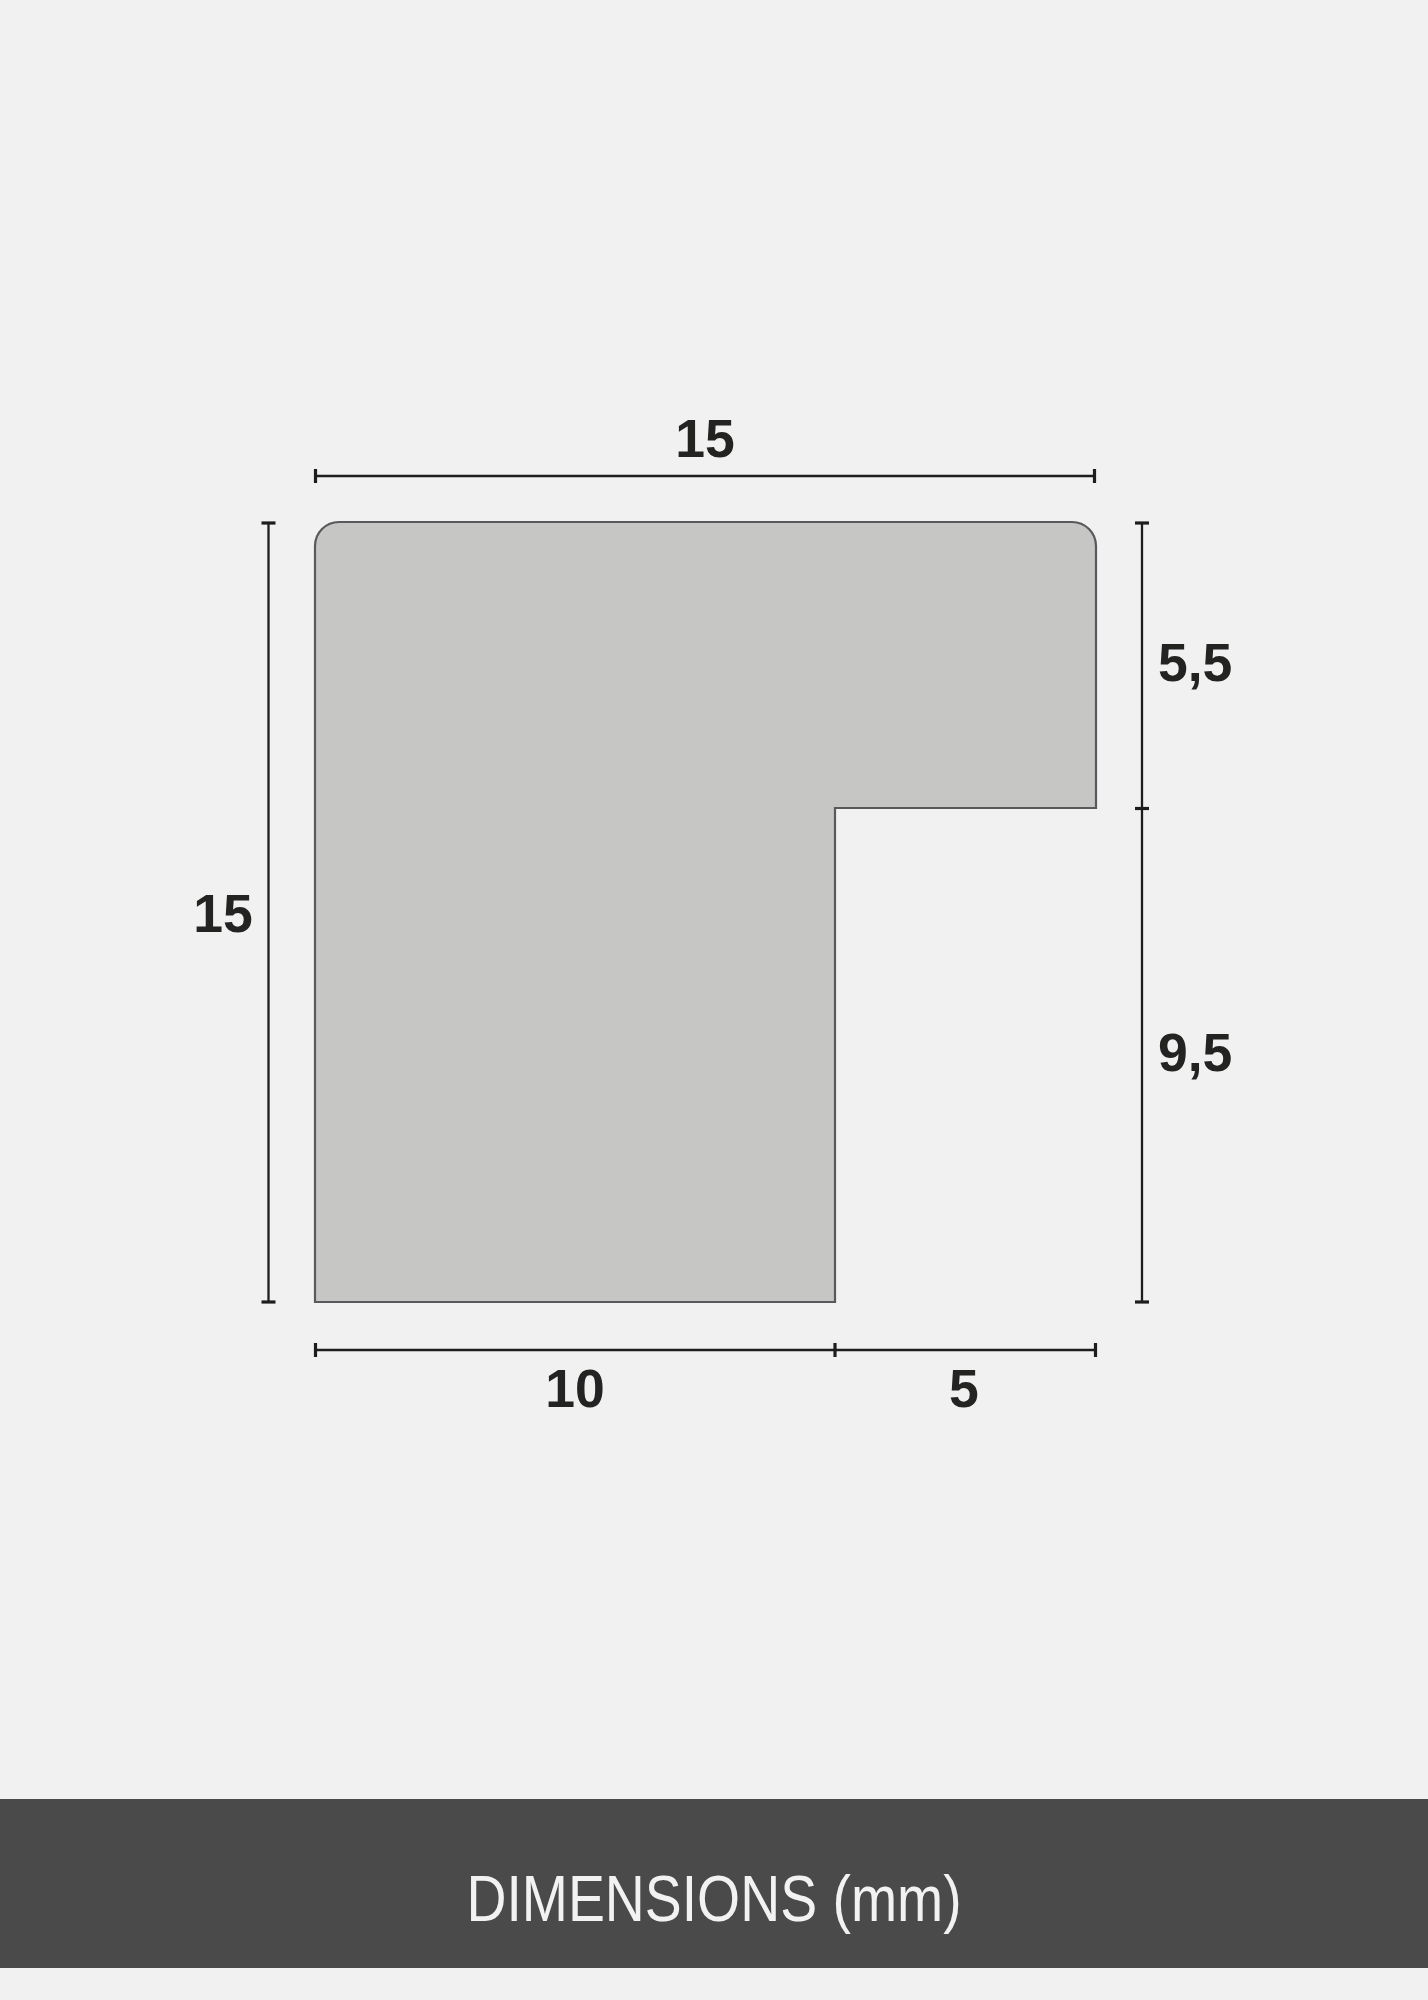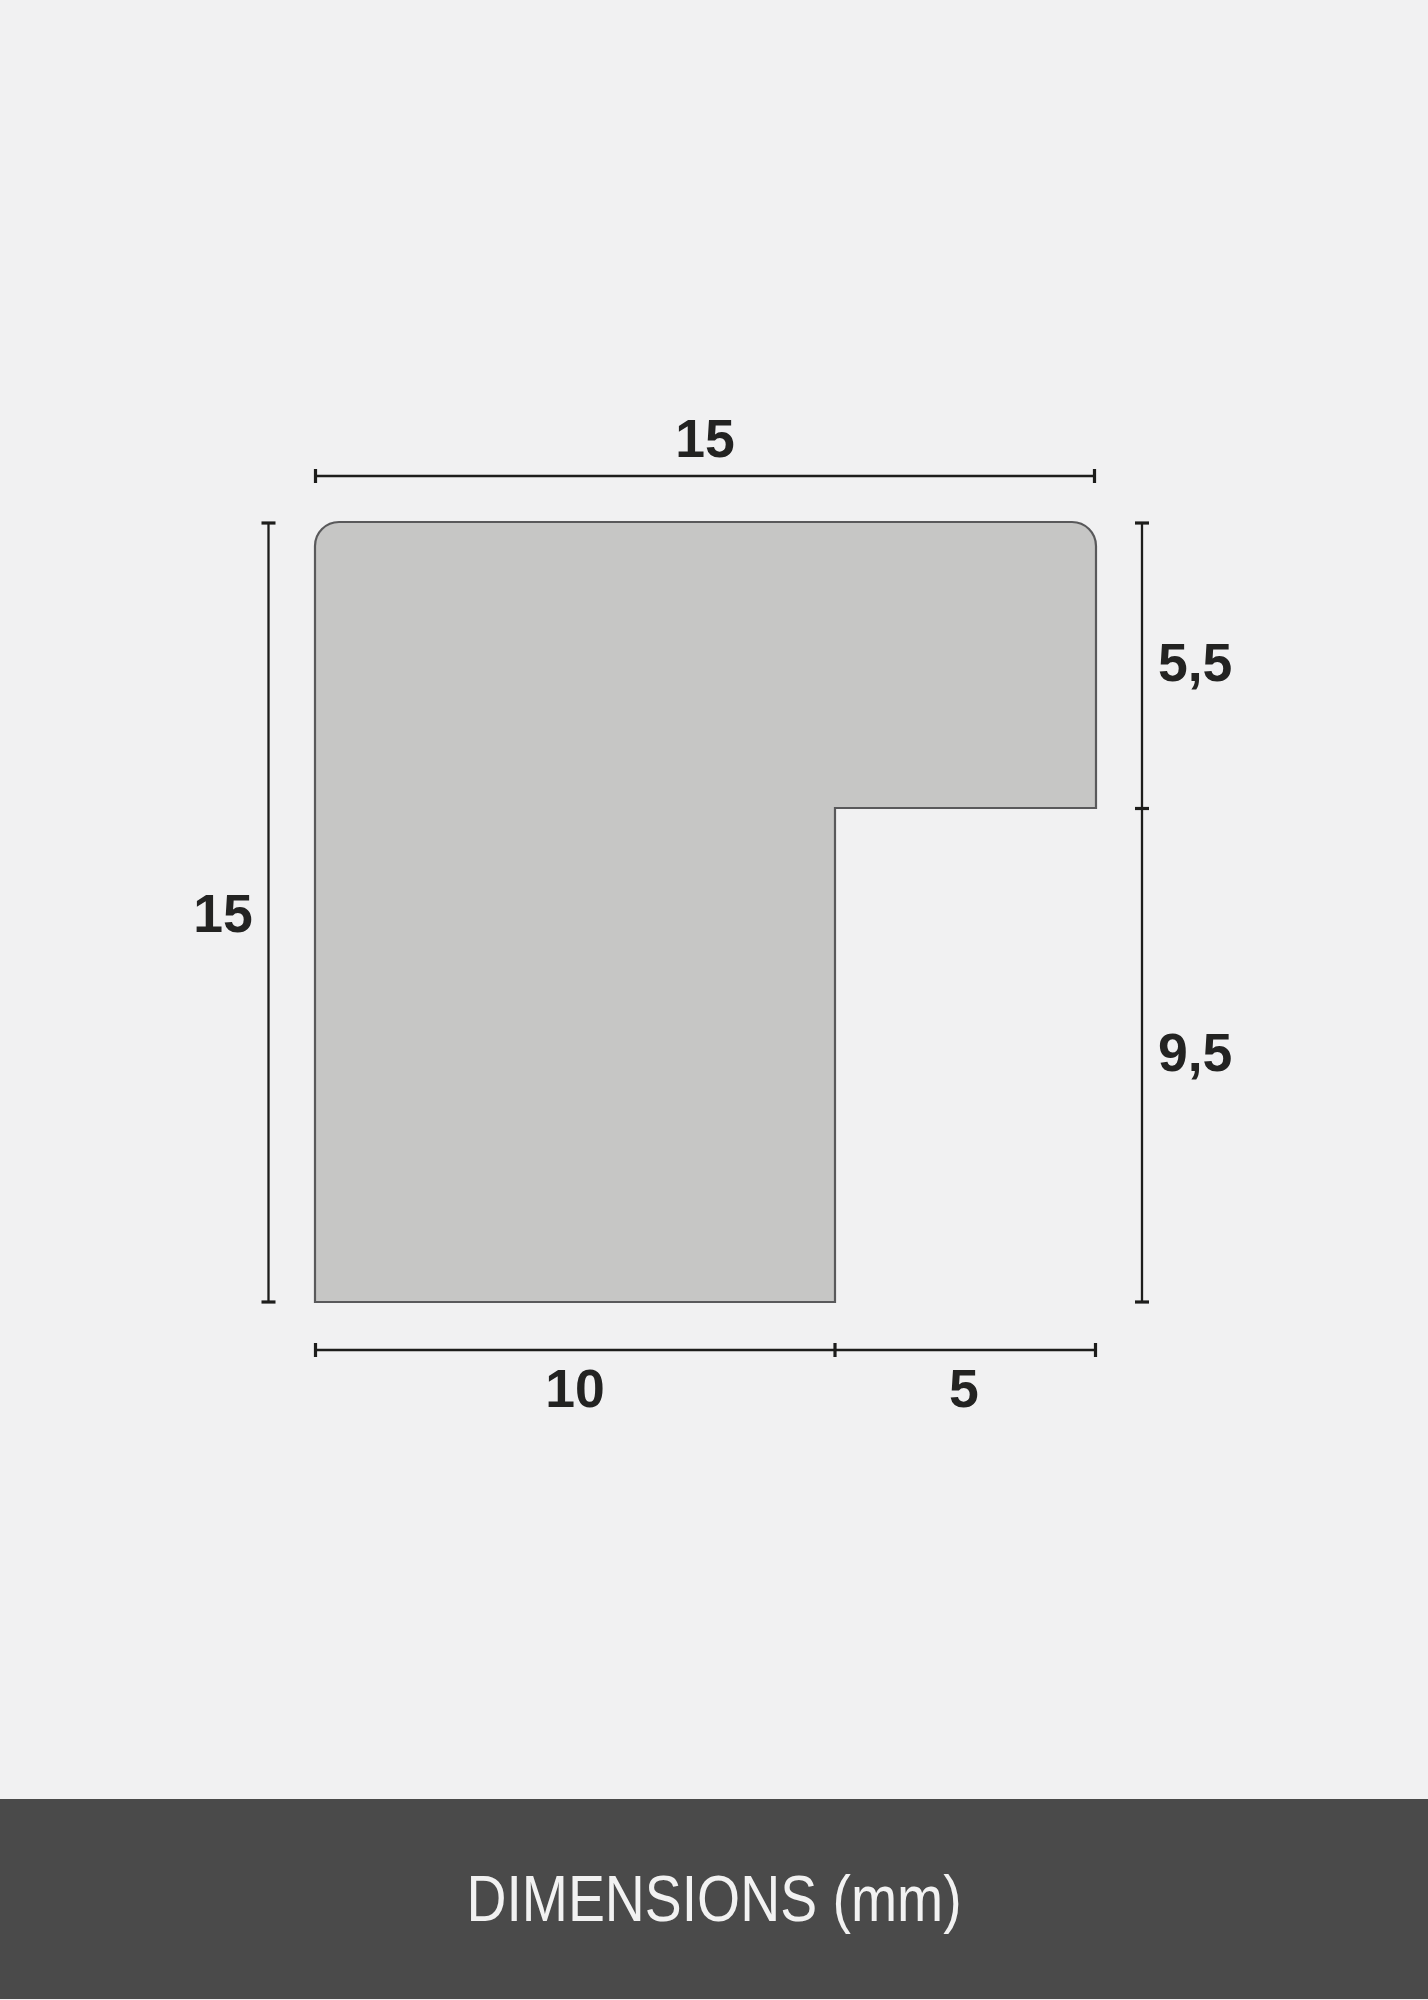--- a/index.html
+++ b/index.html
@@ -1,18 +1,18 @@
 <!DOCTYPE html>
 <html><head>
 <meta charset="utf-8">
 <style>
   html,body{margin:0;padding:0;}
   body{width:1428px;height:2000px;background:#f1f1f2;font-family:"Liberation Sans",sans-serif;overflow:hidden;position:relative;}
   svg text{font-family:"Liberation Sans",sans-serif;font-weight:bold;fill:#232322;}
-  .footer{position:absolute;left:0;top:1799px;width:1428px;height:200px;background:#4a4a4a;}
+  .footer{position:absolute;left:0;top:1799px;width:1428px;height:169px;background:#4a4a4a;}
   .footer span{display:block;text-align:center;line-height:201px;font-size:64px;color:#f2f2f2;letter-spacing:0;font-weight:normal;transform:scaleX(0.865);transform-origin:50% 50%;}
 </style>
 </head>
 <body>
 
 <svg width="1428" height="1799" viewBox="0 0 1428 1799" xmlns="http://www.w3.org/2000/svg">
 
   <path d="M 315 546 A 24 24 0 0 1 339 522 L 1072 522 A 24 24 0 0 1 1096 546 L 1096 808 L 835 808 L 835 1302 L 315 1302 Z" fill="#c6c6c5" stroke="#59595b" stroke-width="2.2"></path>
 
   <g stroke="#1d1d1b">

